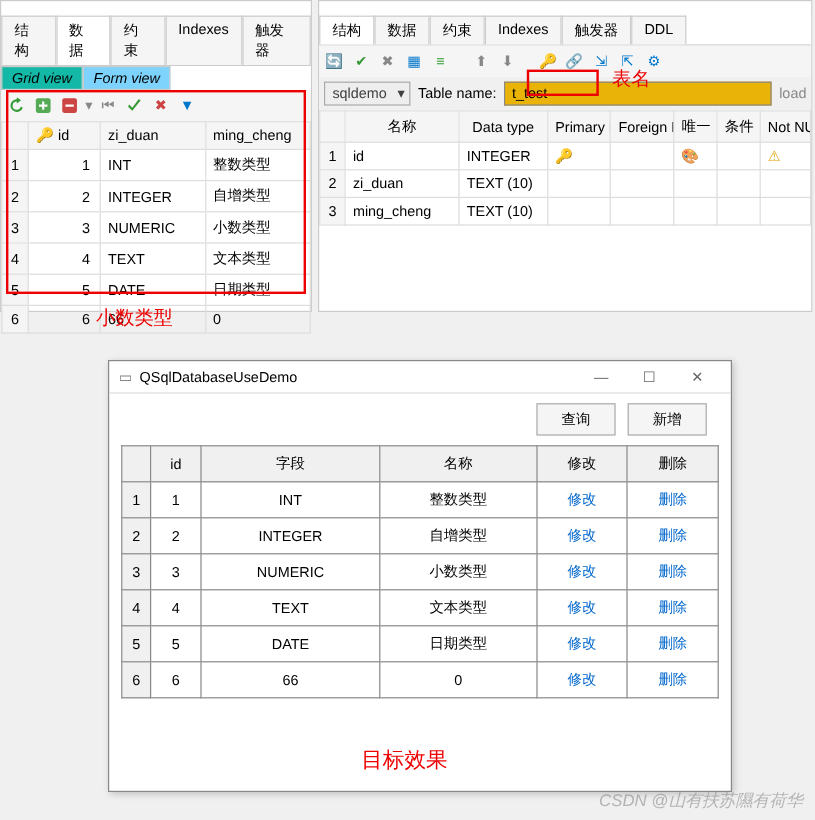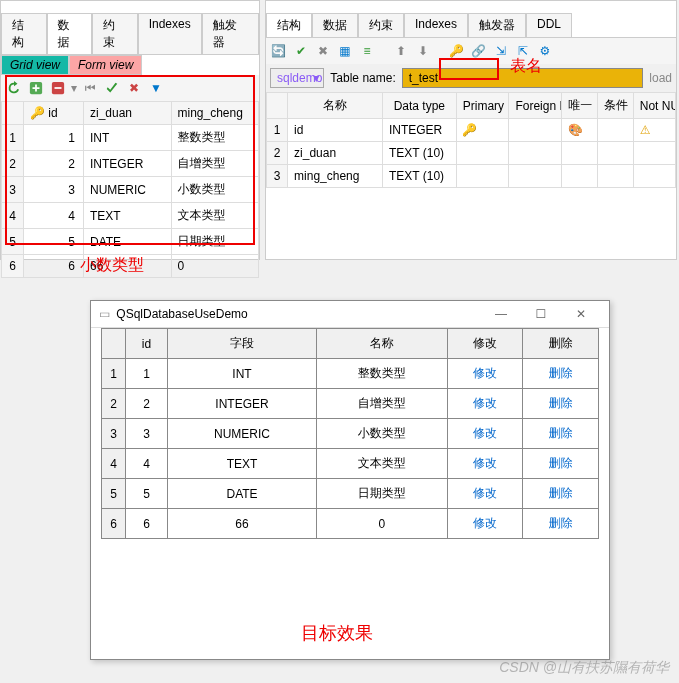--- a/index.html
+++ b/index.html
@@ -1,35 +1,35 @@
 <!DOCTYPE html>
 <html><head>
 <meta charset="utf-8">
 <style>
 * { box-sizing: border-box; margin: 0; padding: 0; font-family: "Microsoft YaHei", Arial, sans-serif; font-size: 12px; }
 body { background: #f0f0f0; width: 679px; height: 683px; position: relative; overflow: hidden; }
 .tab-bar { display: flex; background: #fff; border-bottom: 1px solid #ccc; margin-top: 12px; }
 .tab { padding: 3px 10px; border: 1px solid #ccc; border-bottom: none; background: #f5f5f5; cursor: pointer; }
 .tab.active { background: #fff; }
 .sub-tab-bar { display: flex; background: #fff; }
-.sub-tab { padding: 2px 8px; border: 1px solid #ccc; background: #fca5a5; cursor: pointer; font-style: italic; }
+.sub-tab { padding: 2px 8px; border: 1px solid #ccc; background: #7dd3fc; cursor: pointer; font-style: italic; }
 .sub-tab.active { background: #14b8a6; font-style: italic; }
 .toolbar { display: flex; gap: 4px; padding: 4px; background: #f5f5f5; align-items: center; }
 .tb-btn { width: 18px; height: 18px; display: flex; align-items: center; justify-content: center; cursor: pointer; }
 .left-panel { position: absolute; left: 0; top: 0; width: 260px; height: 260px; background: #fff; border: 1px solid #ccc; }
 .right-panel { position: absolute; left: 265px; top: 0; width: 412px; height: 260px; background: #fff; border: 1px solid #ccc; }
 .grid { border-collapse: collapse; width: 100%; table-layout: fixed; }
 .grid th, .grid td { border: 1px solid #ddd; padding: 4px 6px; text-align: left; font-weight: normal; white-space: nowrap; overflow: hidden; }
 .grid th { background: #f5f5f5; }
 .grid .rownum { background: #f5f5f5; text-align: center; width: 22px; }
 .grid .rownum-r { text-align: right; padding-right: 8px; }
 .red-box { border: 2px solid #e00; position: absolute; pointer-events: none; }
 .red-label { color: #e00; font-size: 16px; position: absolute; }
 .tablename-row { display: flex; align-items: center; padding: 4px; gap: 6px; background: #f0f0f0; }
-.select-box { border: 1px solid #aaa; background: #eee; padding: 2px 1px 2px 6px; color: #8b5cf6; position: relative; }
+.select-box { border: 1px solid #aaa; background: #eee; padding: 2px 19px 2px 6px; color: #404040; position: relative; }
 .select-box::after { content: "▾"; position: absolute; right: 4px; }
 .input-box { border: 1px solid #888; padding: 2px 6px; background: #eab308; flex: 1; }
 .struct-grid th { text-align: center; font-weight: normal; }
 .icon-key { color: #e0a000; }
 .icon-pal { color: #c00; }
 .icon-warn { color: #e0a000; }
 .demo-window { position: absolute; left: 90px; top: 300px; width: 520px; height: 360px; background: #fff; border: 1px solid #888; box-shadow: 2px 2px 6px rgba(0,0,0,0.2); }
 .titlebar { display: flex; align-items: center; padding: 6px 8px; border-bottom: 1px solid #ddd; }
 .titlebar .title { flex: 1; }
 .winbtn { width: 40px; text-align: center; color: #666; cursor: pointer; }
@@ -232,20 +232,24 @@
 <div class="red-label" style="left:510px;top:56px">表名</div>
 
 <div class="demo-window">
   <div class="titlebar">
     <span style="margin-right:6px;color:#888">▭</span>
     <span class="title">QSqlDatabaseUseDemo</span>
     <span class="winbtn">—</span>
     <span class="winbtn">☐</span>
     <span class="winbtn">✕</span>
   </div>
+  <div class="demo-toolbar">
+    <div class="qbtn">查询</div>
+    <div class="qbtn">新增</div>
+  </div>
   <table class="demo-grid">
     <tbody>
         <tr>
       <th class="rownum"></th>
       <th>id</th>
       <th>字段</th>
       <th>名称</th>
       <th>修改</th>
       <th>删除</th>
     </tr>

